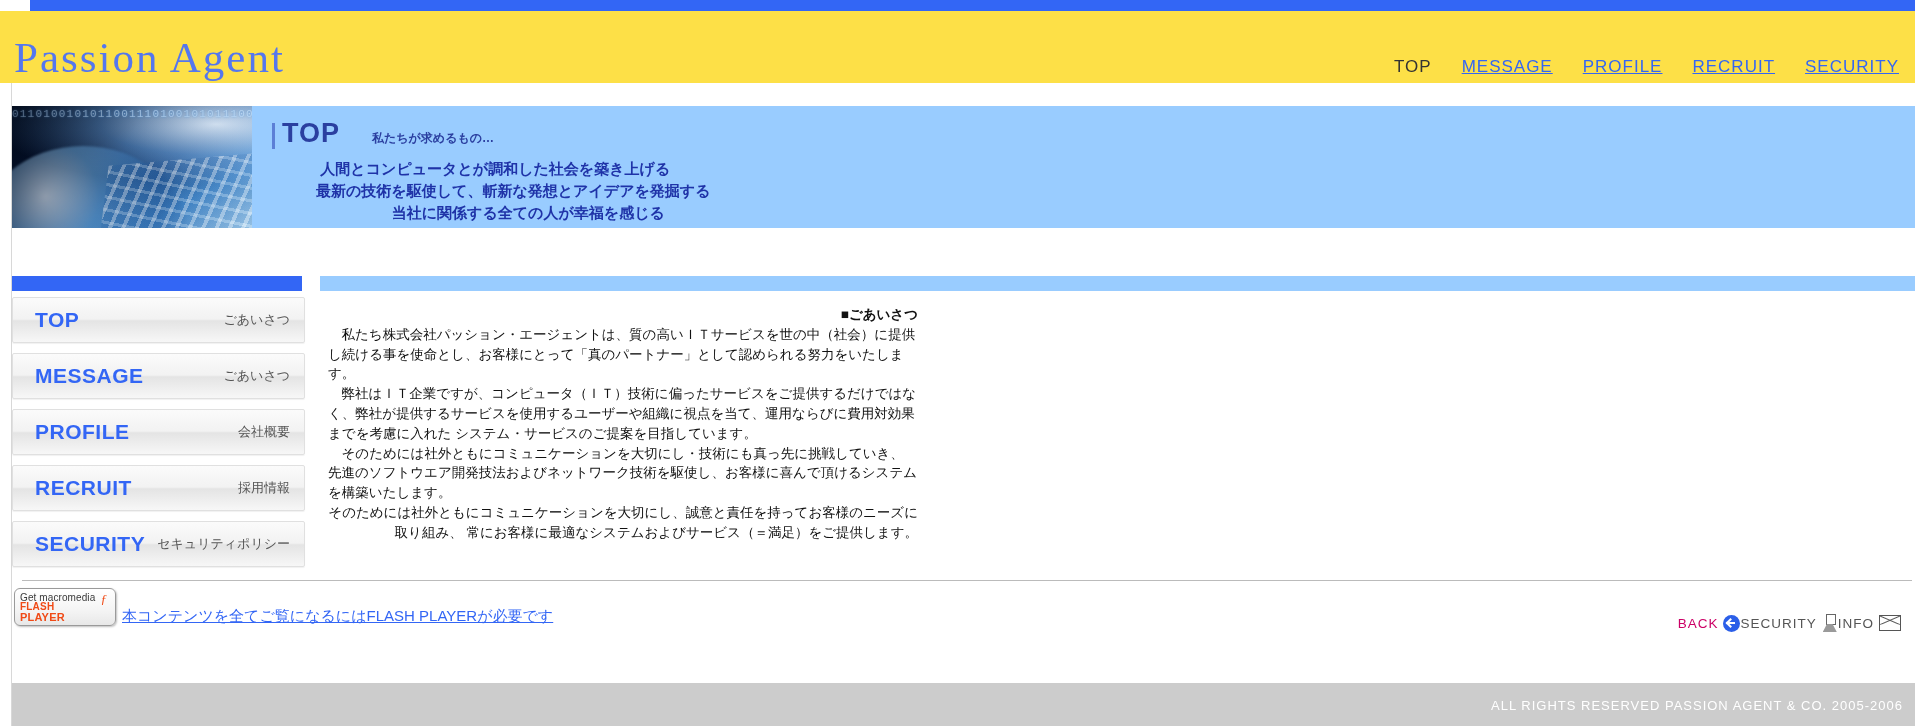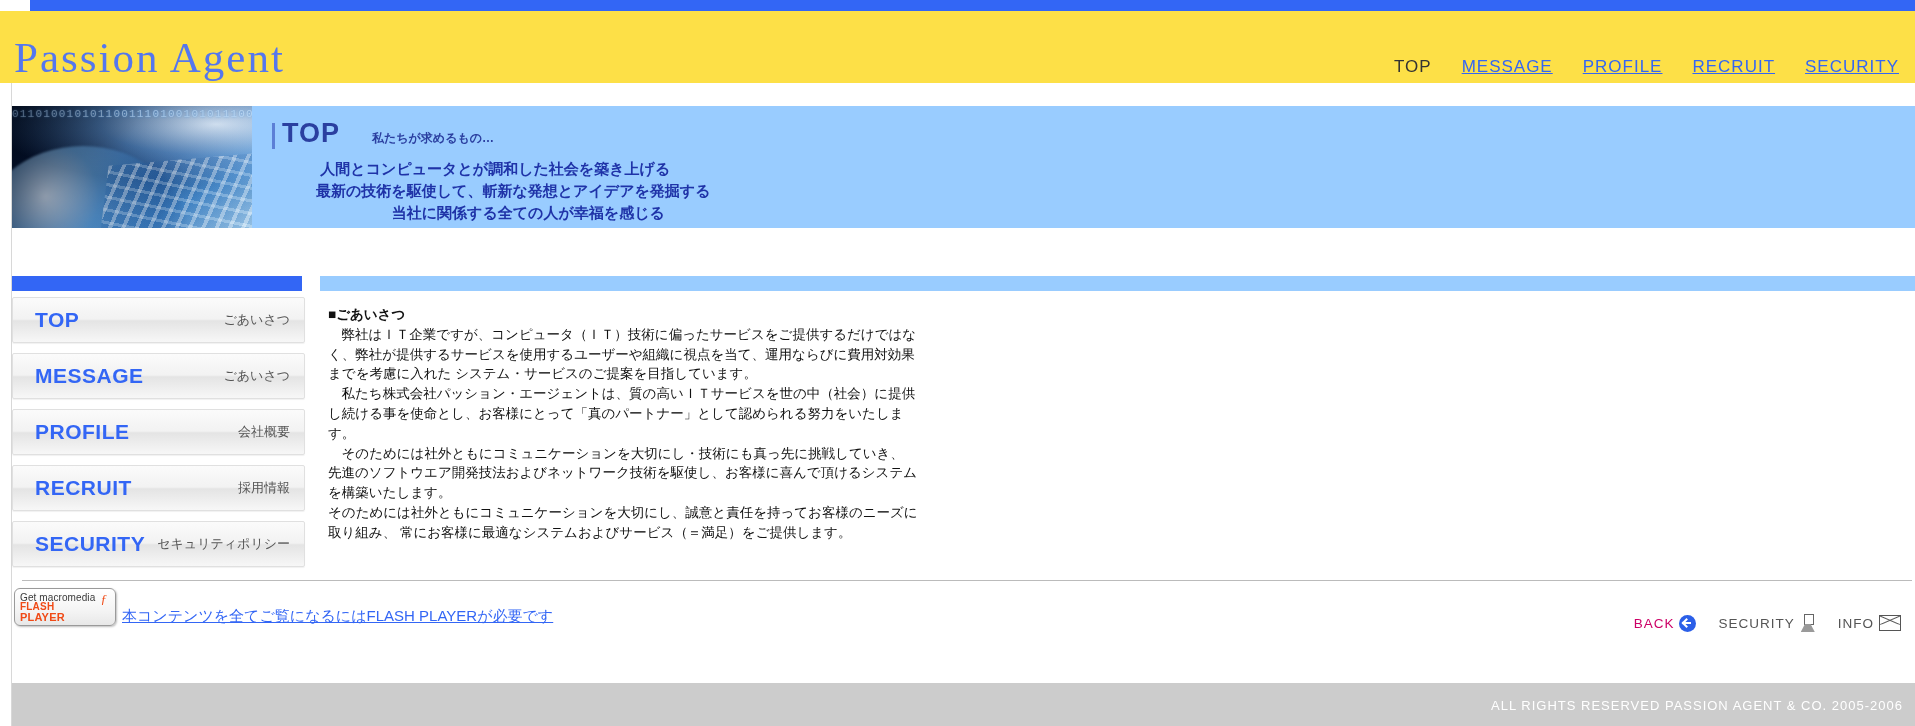--- a/index.html
+++ b/index.html
@@ -238,21 +238,21 @@
     color: #111111;
     margin: 0 0 4px 0;
   }
   .main-para {
     font-size: 13.5px;
     line-height: 19.8px;
     color: #111111;
     margin: 0;
     text-indent: 1em;
   }
-  .main-para.no-indent { text-indent: 0; }
+  .main-para.no-indent { text-indent: 0; text-align: right; }
 
   
   .footer-rule {
     position: absolute;
     left: 22px;
     top: 580px;
     width: 1890px;
     height: 1px;
     background: #bbbbbb;
   }
@@ -311,21 +311,20 @@
     cursor: pointer;
     white-space: nowrap;
   }
 
   .foot-nav {
     position: absolute;
     right: 14px;
     top: 614px;
     display: flex;
     align-items: center;
-    gap: 22px;
     font-size: 13.5px;
     letter-spacing: 1px;
   }
   .foot-link {
     display: flex;
     align-items: center;
     gap: 5px;
     cursor: pointer;
     white-space: nowrap;
   }
@@ -484,22 +483,22 @@
     <span class="side-ja">採用情報</span>
   </div>
   <div class="side-item">
     <span class="side-en">SECURITY</span>
     <span class="side-ja">セキュリティポリシー</span>
   </div>
 </div>
 
 <div class="main">
   <p class="main-heading main-para no-indent">■ごあいさつ</p>
+  <p class="main-para">私たち株式会社パッション・エージェントは、質の高いＩＴサービスを世の中（社会）に提供し続ける事を使命とし、お客様にとって「真のパートナー」として認められる努力をいたします。</p>
   <p class="main-para">弊社はＩＴ企業ですが、コンピュータ（ＩＴ）技術に偏ったサービスをご提供するだけではなく、弊社が提供するサービスを使用するユーザーや組織に視点を当て、運用ならびに費用対効果までを考慮に入れた システム・サービスのご提案を目指しています。</p>
-  <p class="main-para">私たち株式会社パッション・エージェントは、質の高いＩＴサービスを世の中（社会）に提供し続ける事を使命とし、お客様にとって「真のパートナー」として認められる努力をいたします。</p>
   <p class="main-para">そのためには社外ともにコミュニケーションを大切にし・技術にも真っ先に挑戦していき、 先進のソフトウエア開発技法およびネットワーク技術を駆使し、お客様に喜んで頂けるシステムを構築いたします。</p>
   <p class="main-para no-indent">そのためには社外ともにコミュニケーションを大切にし、誠意と責任を持ってお客様のニーズに取り組み、 常にお客様に最適なシステムおよびサービス（＝満足）をご提供します。</p>
 </div>
 
 <div class="footer-rule"></div>
 
 <div class="flash-badge">
   <span class="fb-top">Get macromedia</span>
   <span class="fb-f">FLASH</span>
   <span class="fb-p">PLAYER</span>

